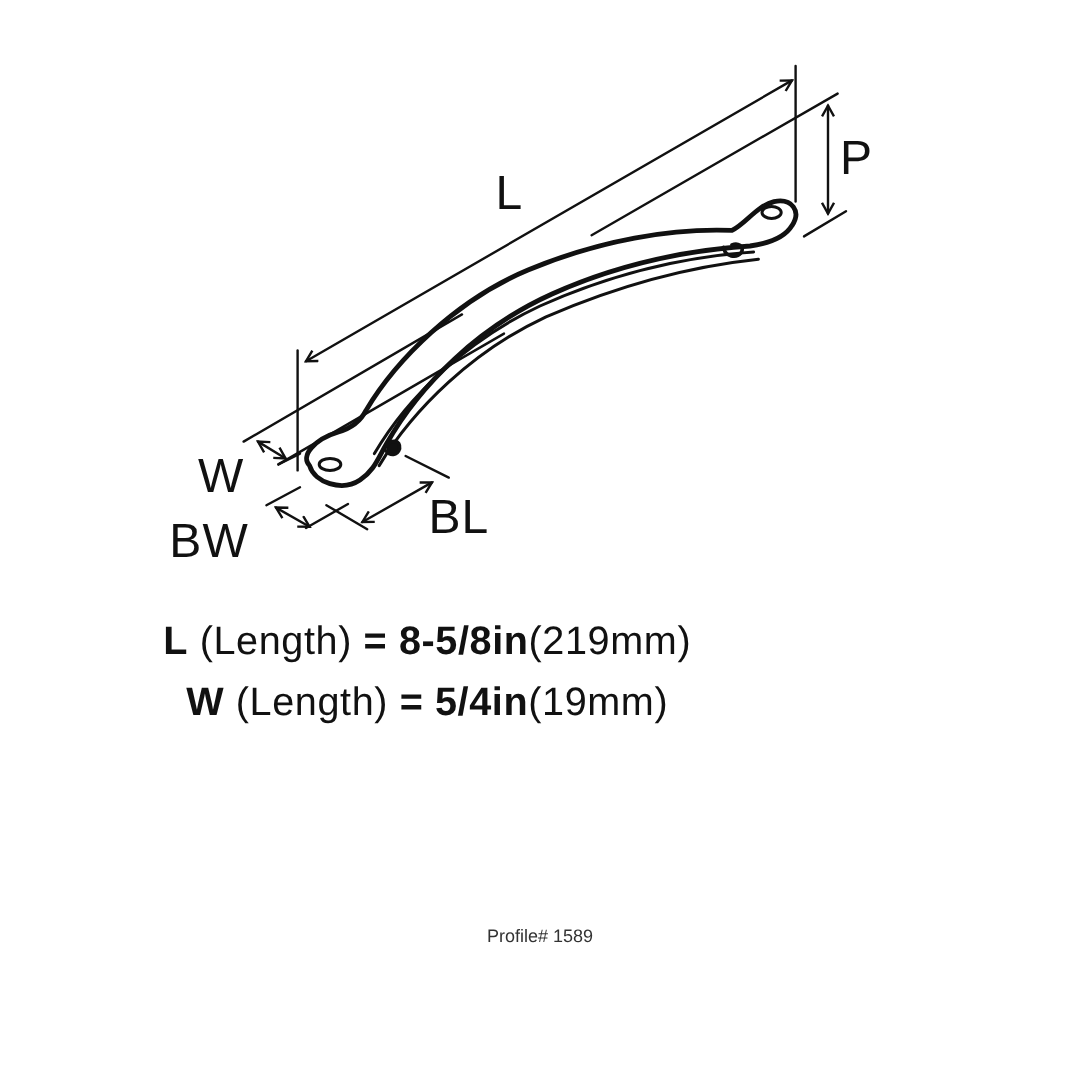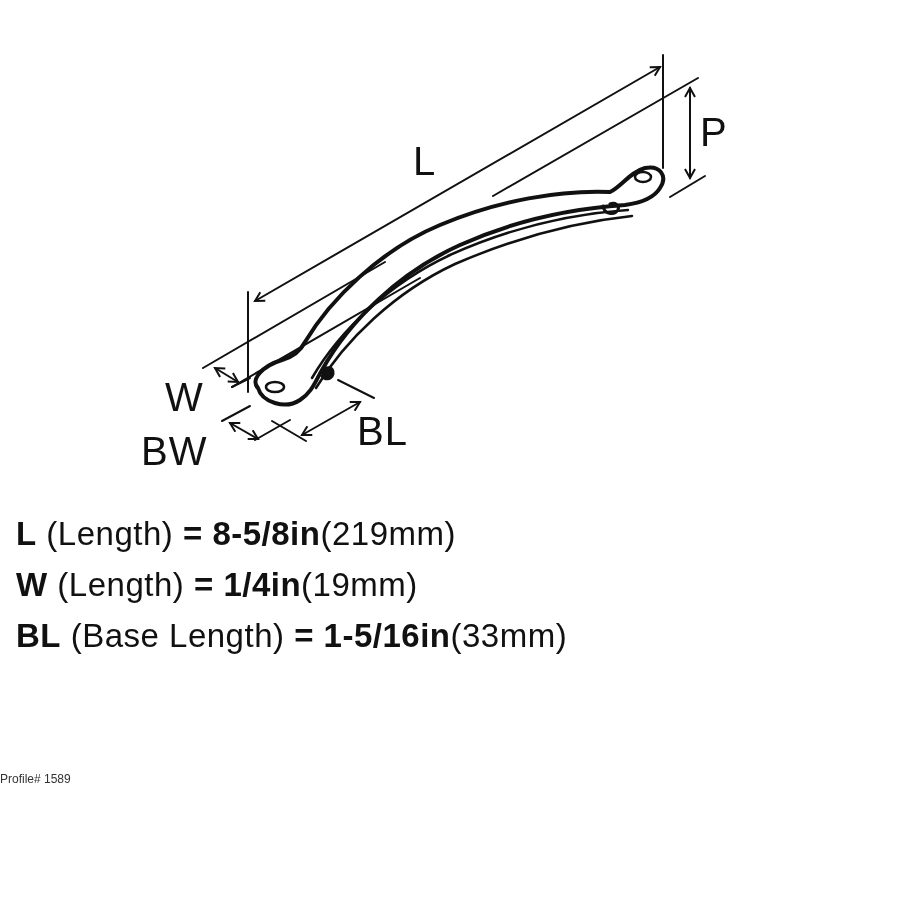--- a/index.html
+++ b/index.html
@@ -1,28 +1,28 @@
 <!DOCTYPE html>
 <html><head>
   <meta charset="utf-8">
   <style>
     html, body { margin: 0; padding: 0; background: #ffffff; }
     body { width: 900px; height: 900px; position: relative; overflow: hidden;
            font-family: "Liberation Sans", "DejaVu Sans", sans-serif; color: #111; }
     .diagram { position: absolute; left: 0; top: 0; width: 900px; height: 480px; }
     .dim-label { position: absolute; font-size: 40px; font-weight: 500; color: #111; line-height: 1; letter-spacing: 1px; }
-    .specs { position: absolute; left: 16px; top: 508px; width: 712px; }
+    .specs { position: absolute; left: 0; top: 508px; width: 712px; text-align: center; }
     .spec-row { font-size: 33px; line-height: 51px; white-space: nowrap; color: #111; letter-spacing: 0.5px; }
     .spec-row .abbr { font-weight: bold; }
     .spec-row .name { font-weight: normal; }
     .spec-row .eq { font-weight: bold; }
     .spec-row .inch { font-weight: bold; }
     .spec-row .mm { font-weight: normal; }
-    .profile { position: absolute; left: 0; top: 772px; width: 900px; 
-               font-size: 12px; color: #333; }
+    .profile { position: absolute; left: 0; top: 772px; width: 900px; text-align: center;
+               font-size: 15px; color: #333; }
   </style>
 </head>
 <body>
 
 <div class="diagram">
   <svg width="900" height="480" viewBox="0 0 900 480">
     <defs>
       <marker id="arr" markerWidth="12" markerHeight="12" refX="10" refY="6" orient="auto-start-reverse" markerUnits="userSpaceOnUse">
         <path d="M1,1 L10,6 L1,11" fill="none" stroke="#111" stroke-width="2"></path>
       </marker>
@@ -77,23 +77,17 @@
   <div class="spec-row">
     <span class="abbr">L</span>
     <span class="name">(Length)</span>
     <span class="eq">=</span>
     <span class="inch">8-5/8in</span><span class="mm">(219mm)</span>
   </div>
   <div class="spec-row">
     <span class="abbr">W</span>
     <span class="name">(Length)</span>
     <span class="eq">=</span>
-    <span class="inch">1/4in</span><span class="mm">(19mm)</span>
-  </div>
-  <div class="spec-row">
-    <span class="abbr">BL</span>
-    <span class="name">(Base Length)</span>
-    <span class="eq">=</span>
-    <span class="inch">1-5/16in</span><span class="mm">(33mm)</span>
+    <span class="inch">5/4in</span><span class="mm">(19mm)</span>
   </div>
 </div>
 
 <div class="profile">Profile# 1589</div>
 
 </body></html>

